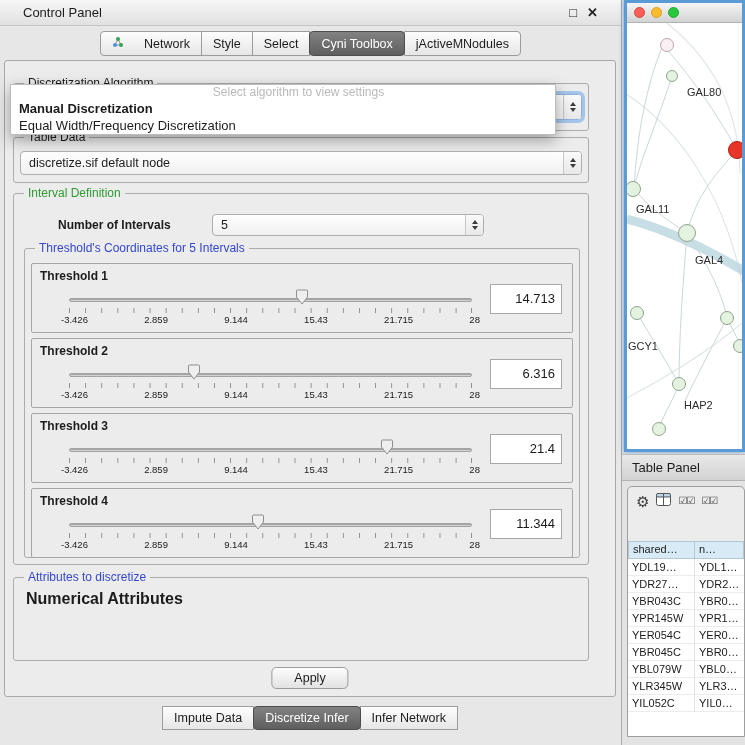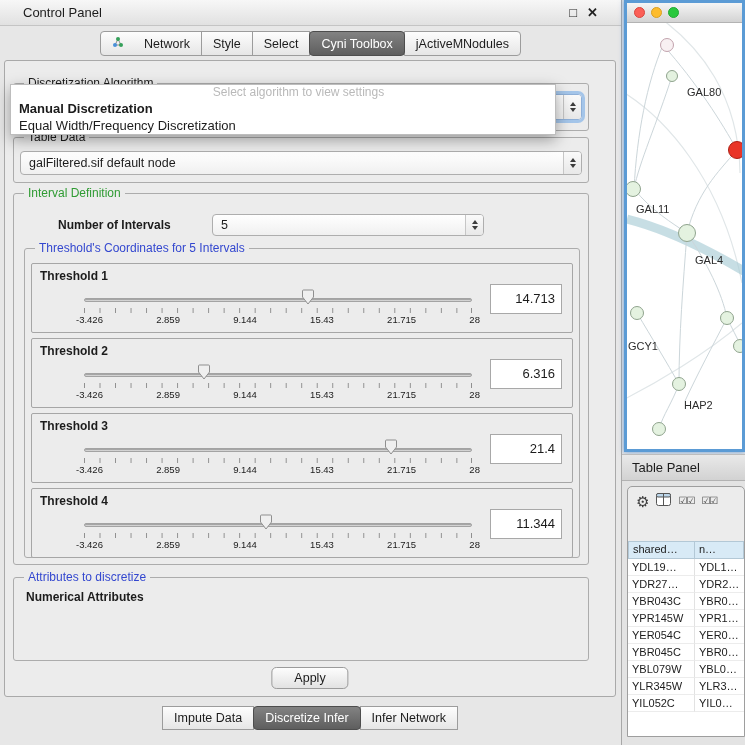--- a/index.html
+++ b/index.html
@@ -53,32 +53,32 @@
   
   #interval-group { left:8px; right:26px; top:132px; height:372px; }
   #ni-label { position:absolute; left:44px; top:24px; font-size:12px; font-weight:bold; }
   #ni-combo { left:198px; top:20px; width:272px; height:22px; }
   #thr-group { position:absolute; left:10px; right:8px; top:54px; bottom:6px; border:1px solid #acacac; border-radius:3px;
                display:flex; flex-direction:column; gap:5px; padding:14px 6px 6px 6px; }
   .thr-panel { position:relative; height:70px; flex:none; border:1px solid #a6a6a6; border-radius:2px; background:#ececec; }
   .t-label { position:absolute; left:8px; top:5px; font-size:12px; font-weight:bold; }
   .valbox  { position:absolute; right:10px; top:20px; width:72px; height:30px; background:#fff; border:1px solid #a8a8a8;
              font-size:13px; text-align:right; line-height:28px; padding-right:6px; }
-  .slider-zone { position:absolute; left:52px; right:100px; top:32px; height:34px; }
+  .slider-zone { position:absolute; left:37px; right:100px; top:32px; height:34px; }
   .track { position:absolute; left:0; right:0; top:2px; height:4px; background:linear-gradient(#c4c4c4,#dedede);
            border:1px solid #a3a3a3; border-radius:3px; box-shadow:inset 0 1px 1px rgba(0,0,0,.2); }
   .handle { position:absolute; top:-7px; width:13px; height:16px; transform:translateX(-50%); }
   .ticks { position:absolute; left:0; right:0; top:12px; height:5px;
            background-image:linear-gradient(to right,#8f8f8f 1px,transparent 1px); background-size:calc(100%/25) 100%; }
   .ticks::after { content:""; position:absolute; right:0; top:0; width:1px; height:100%; background:#8f8f8f; }
   .scale { position:absolute; left:-8px; right:-8px; top:18px; display:flex; justify-content:space-between; font-size:9.5px; color:#1a1a1a; }
 
   
   #attr-group { left:8px; right:26px; top:516px; height:84px; }
-  #attr-label { position:absolute; left:12px; top:12px; font-size:12px; font-weight:bold; }
+  #attr-label { position:absolute; left:12px; top:12px; font-size:16px; font-weight:bold; }
   #attr-list  { position:absolute; left:12px; right:12px; top:30px; height:46px; background:#fff; border:1px solid #b2b2b2; overflow:hidden; }
   .list-item  { height:16px; line-height:16px; padding-left:6px; font-size:12px; white-space:nowrap; }
   .vscroll { position:absolute; right:0; top:0; bottom:0; width:13px; background:#f3f3f3; border-left:1px solid #ddd; }
   .vthumb  { position:absolute; right:1px; top:1px; width:10px; height:38px; background:#c4c4c4; border-radius:5px; }
 
   #apply-btn { position:absolute; left:50%; top:606px; transform:translateX(-50%); padding:3px 22px; font-size:12.5px;
                background:linear-gradient(#fdfdfd,#e2e2e2); border:1px solid #9b9b9b; border-radius:5px; }
 
   #bottom-tabbar { position:absolute; bottom:15px; left:0; right:0; display:flex; justify-content:center; }
 
@@ -170,21 +170,21 @@
 
     <div id="algo-popup">
       <div class="p-ph">Select algorithm to view settings</div>
       <div class="p-opt p-bold">Manual Discretization</div>
       <div class="p-opt">Equal Width/Frequency Discretization</div>
     </div>
 
     <div class="group" id="tabledata-group">
       <span class="gtitle">Table Data</span>
       <div class="combo" id="tabledata-combo">
-        <span class="ctext">galFiltered.sif default node</span>
+        <span class="ctext">discretize.sif default node</span>
         <span class="stepper">
             <span class="tri-up"></span>
             <span class="tri-down"></span>
           </span>
       </div>
     </div>
 
     <div class="group" id="interval-group">
       <span class="gtitle green">Interval Definition</span>
       <span id="ni-label">Number of Intervals</span>

